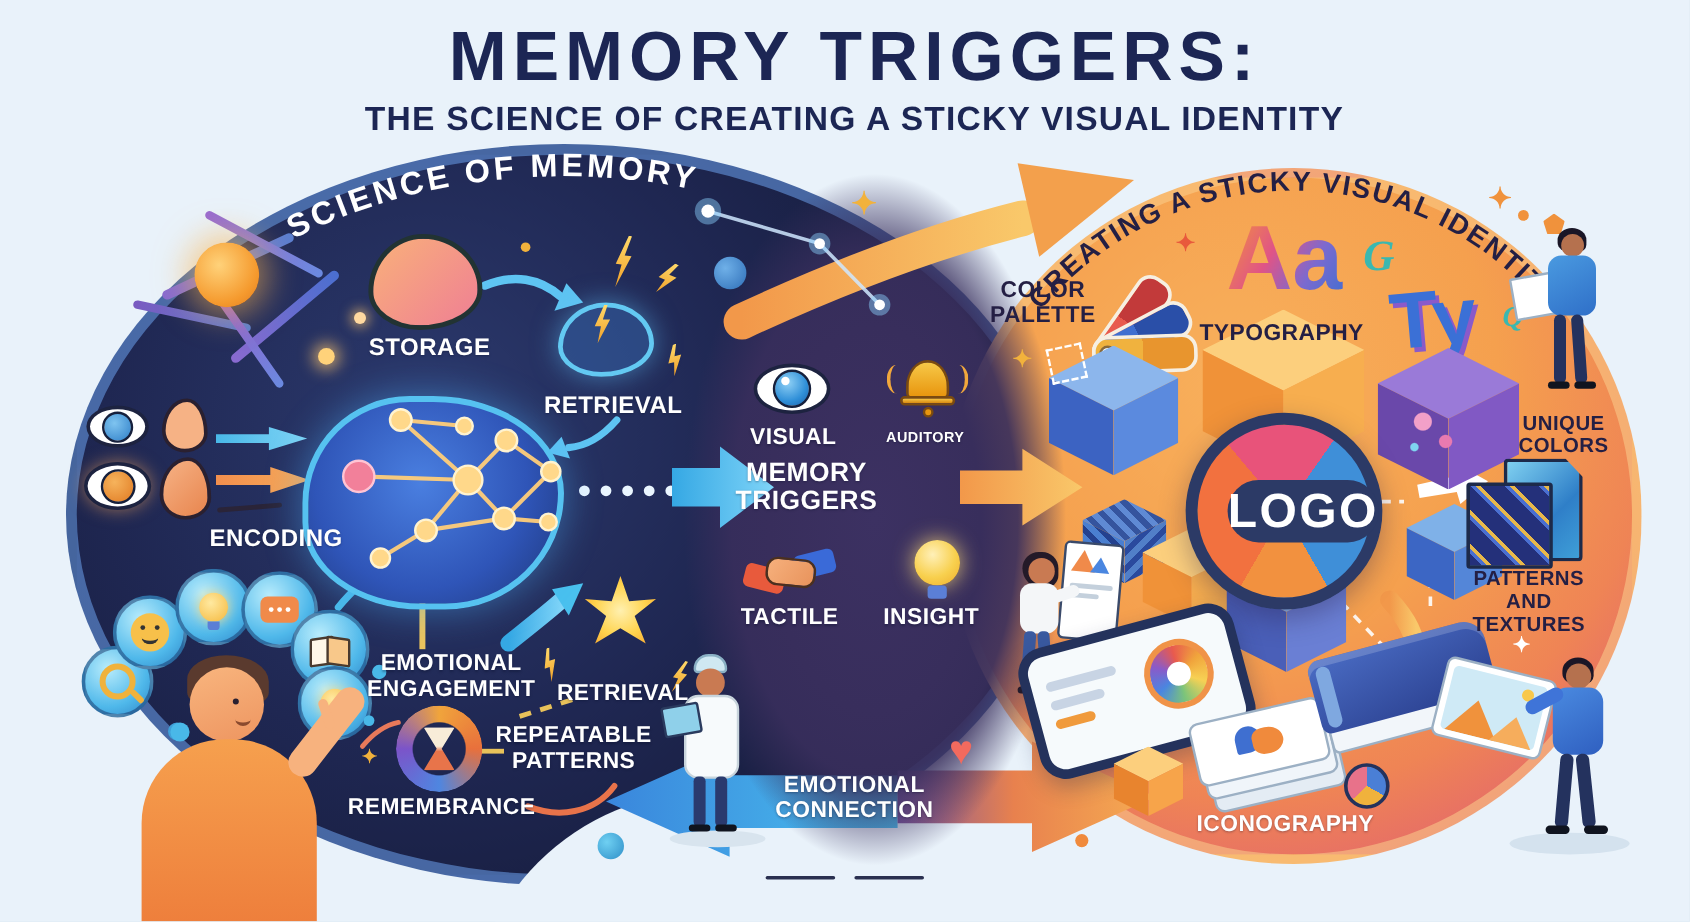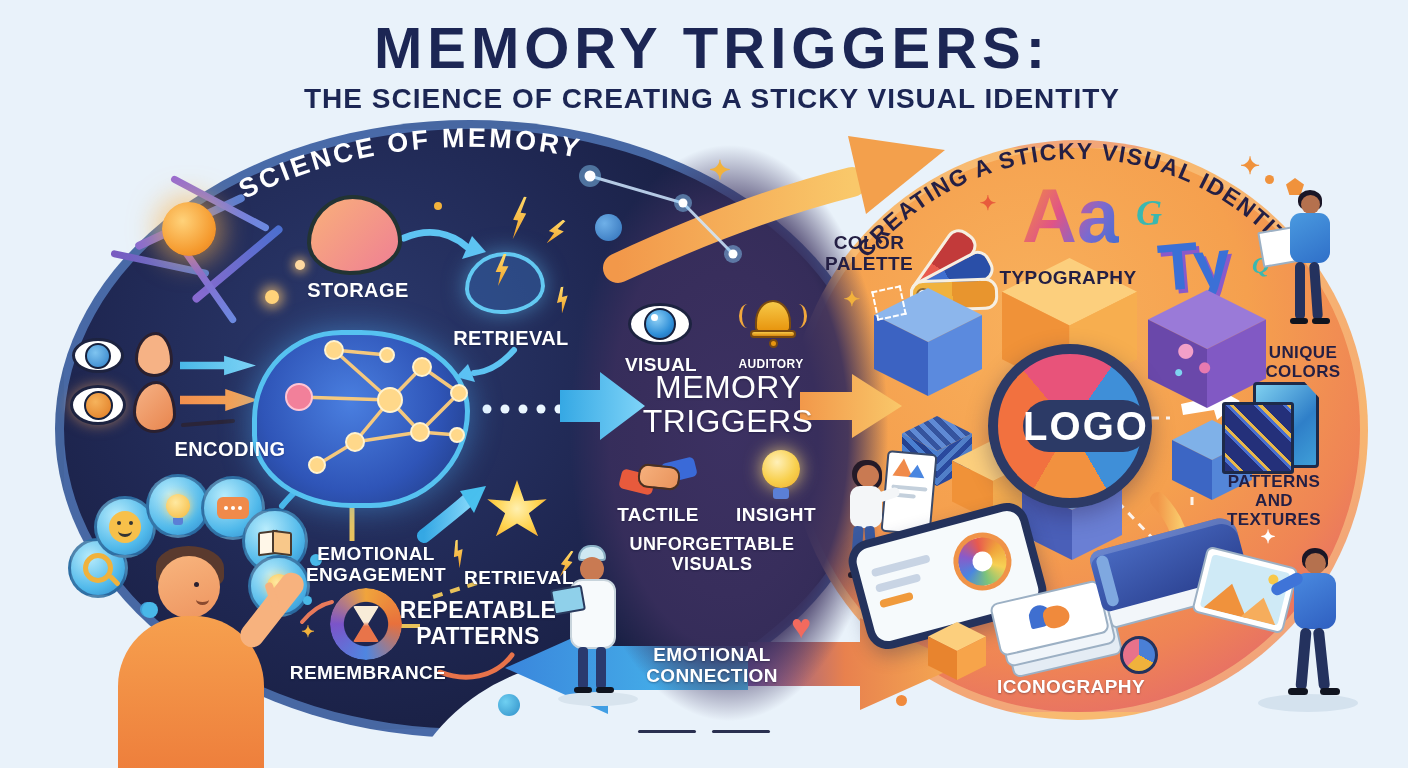--- a/index.html
+++ b/index.html
@@ -450,32 +450,30 @@
     <div class="a" style="left:18px;top:142px;width:18px;height:6px;background:#10141f;border-radius:3px;"></div>
     <div class="a" style="left:40px;top:142px;width:18px;height:6px;background:#10141f;border-radius:3px;"></div>
   </div>
 
   <div class="lbl" style="left:358px;top:290px;font-size:20px;">STORAGE</div>
   <div class="lbl" style="left:511px;top:338px;font-size:20px;">RETRIEVAL</div>
   <div class="lbl" style="left:230px;top:449px;font-size:20px;">ENCODING</div>
   <div class="lbl" style="left:376px;top:564px;font-size:19px;">EMOTIONAL
 ENGAGEMENT</div>
   <div class="lbl" style="left:519px;top:578px;font-size:19px;">RETRIEVAL</div>
-  <div class="lbl" style="left:478px;top:624px;font-size:23px;">REPEATABLE
+  <div class="lbl" style="left:478px;top:624px;font-size:19px;">REPEATABLE
 PATTERNS</div>
   <div class="lbl" style="left:368px;top:673px;font-size:19px;">REMEMBRANCE</div>
 
   <div class="lbl" style="left:661px;top:365px;font-size:19px;">VISUAL</div>
   <div class="lbl" style="left:771px;top:365px;font-size:12px;">AUDITORY</div>
-  <div class="lbl" style="left:728px;top:405px;font-size:32px;font-weight:400;line-height:1.05;">MEMORY
+  <div class="lbl" style="left:672px;top:405px;font-size:22px;font-weight:700;line-height:1.05;">MEMORY
 TRIGGERS</div>
   <div class="lbl" style="left:658px;top:515px;font-size:19px;">TACTILE</div>
   <div class="lbl" style="left:776px;top:515px;font-size:19px;">INSIGHT</div>
-  <div class="lbl" style="left:712px;top:554px;font-size:18px;">UNFORGETTABLE
-VISUALS</div>
   <div class="lbl" style="left:712px;top:665px;font-size:19px;">EMOTIONAL
 CONNECTION</div>
 
   <div class="lbl d" style="left:869px;top:253px;font-size:19px;font-weight:800;">COLOR
 PALETTE</div>
   <div class="lbl d" style="left:1068px;top:278px;font-size:19px;font-weight:800;">TYPOGRAPHY</div>
   <div class="lbl d" style="left:1303px;top:362px;font-size:17px;font-weight:800;">UNIQUE
 COLORS</div>
   <div class="lbl d" style="left:1274px;top:501px;font-size:17px;font-weight:800;">PATTERNS AND
 TEXTURES</div>

